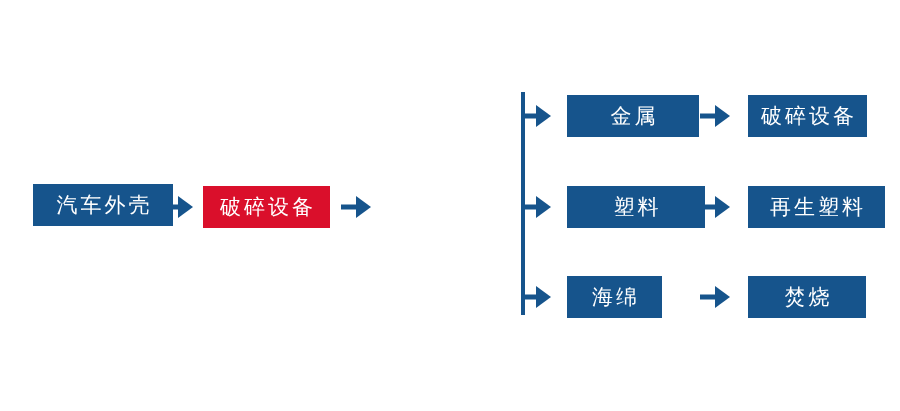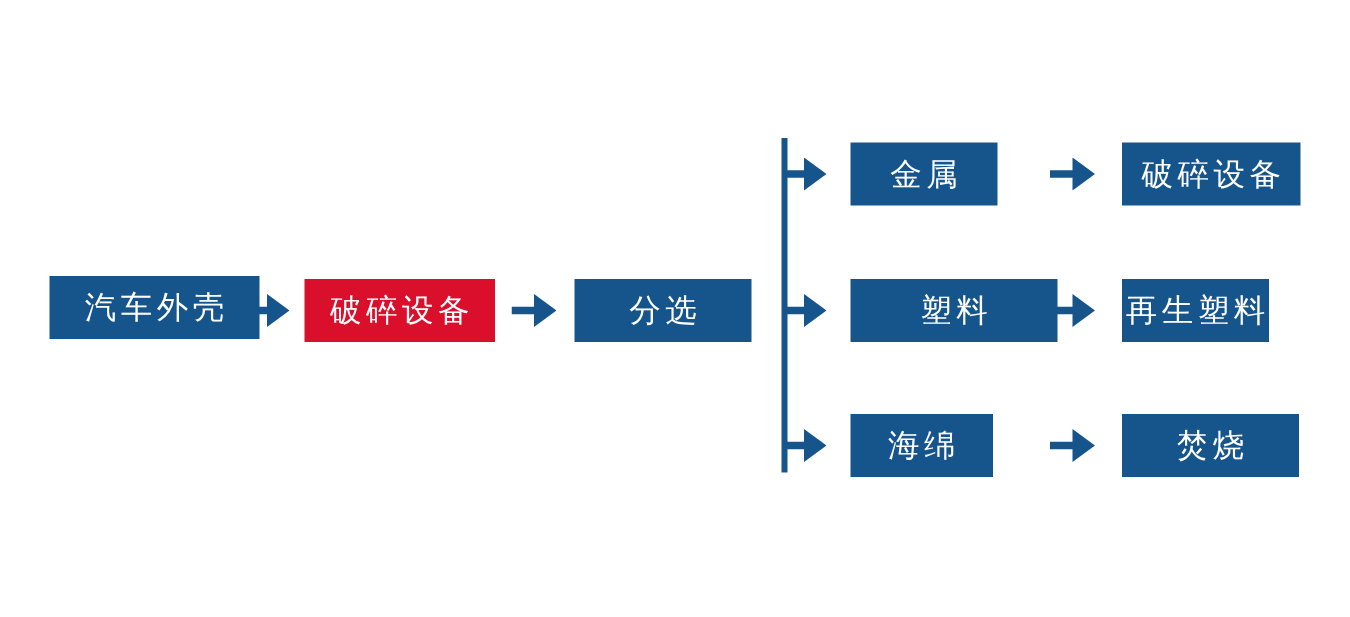--- a/index.html
+++ b/index.html
@@ -54,45 +54,44 @@
     <polygon class="head" points="15,0 30,11 15,22"></polygon>
   </svg>
 
   <div class="node red" style="left:203px; top:186px; width:127px;">破碎设备</div>
 
   <svg class="arrow" style="left:341px; top:196px;" width="30" height="22" viewBox="0 0 30 22">
     <rect class="stem" x="0" y="8.5" width="18" height="5"></rect>
     <polygon class="head" points="15,0 30,11 15,22"></polygon>
   </svg>
 
-  <div class="node blue" style="left:383px; top:186px; width:118px;">分选</div>
 
   <div class="vline" style="left:521px; top:92px; height:223px;"></div>
 
   <svg class="arrow" style="left:523px; top:105px;" width="28" height="22" viewBox="0 0 28 22">
     <rect class="stem" x="0" y="8.5" width="16" height="5"></rect>
     <polygon class="head" points="13,0 28,11 13,22"></polygon>
   </svg>
-  <div class="node blue" style="left:567px; top:95px; width:98px;">金属</div>
+  <div class="node blue" style="left:567px; top:95px; width:132px;">金属</div>
   <svg class="arrow" style="left:700px; top:105px;" width="30" height="22" viewBox="0 0 30 22">
     <rect class="stem" x="0" y="8.5" width="18" height="5"></rect>
     <polygon class="head" points="15,0 30,11 15,22"></polygon>
   </svg>
   <div class="node blue" style="left:748px; top:95px; width:119px;">破碎设备</div>
 
   <svg class="arrow" style="left:523px; top:196px;" width="28" height="22" viewBox="0 0 28 22">
     <rect class="stem" x="0" y="8.5" width="16" height="5"></rect>
     <polygon class="head" points="13,0 28,11 13,22"></polygon>
   </svg>
   <div class="node blue" style="left:567px; top:186px; width:138px;">塑料</div>
   <svg class="arrow" style="left:700px; top:196px;" width="30" height="22" viewBox="0 0 30 22">
     <rect class="stem" x="0" y="8.5" width="18" height="5"></rect>
     <polygon class="head" points="15,0 30,11 15,22"></polygon>
   </svg>
-  <div class="node blue" style="left:748px; top:186px; width:98px;text-align:center;">再生塑料</div>
+  <div class="node blue" style="left:748px; top:186px; width:137px;text-align:center;">再生塑料</div>
 
   <svg class="arrow" style="left:523px; top:286px;" width="28" height="22" viewBox="0 0 28 22">
     <rect class="stem" x="0" y="8.5" width="16" height="5"></rect>
     <polygon class="head" points="13,0 28,11 13,22"></polygon>
   </svg>
   <div class="node blue" style="left:567px; top:276px; width:95px;">海绵</div>
   <svg class="arrow" style="left:700px; top:286px;" width="30" height="22" viewBox="0 0 30 22">
     <rect class="stem" x="0" y="8.5" width="18" height="5"></rect>
     <polygon class="head" points="15,0 30,11 15,22"></polygon>
   </svg>

